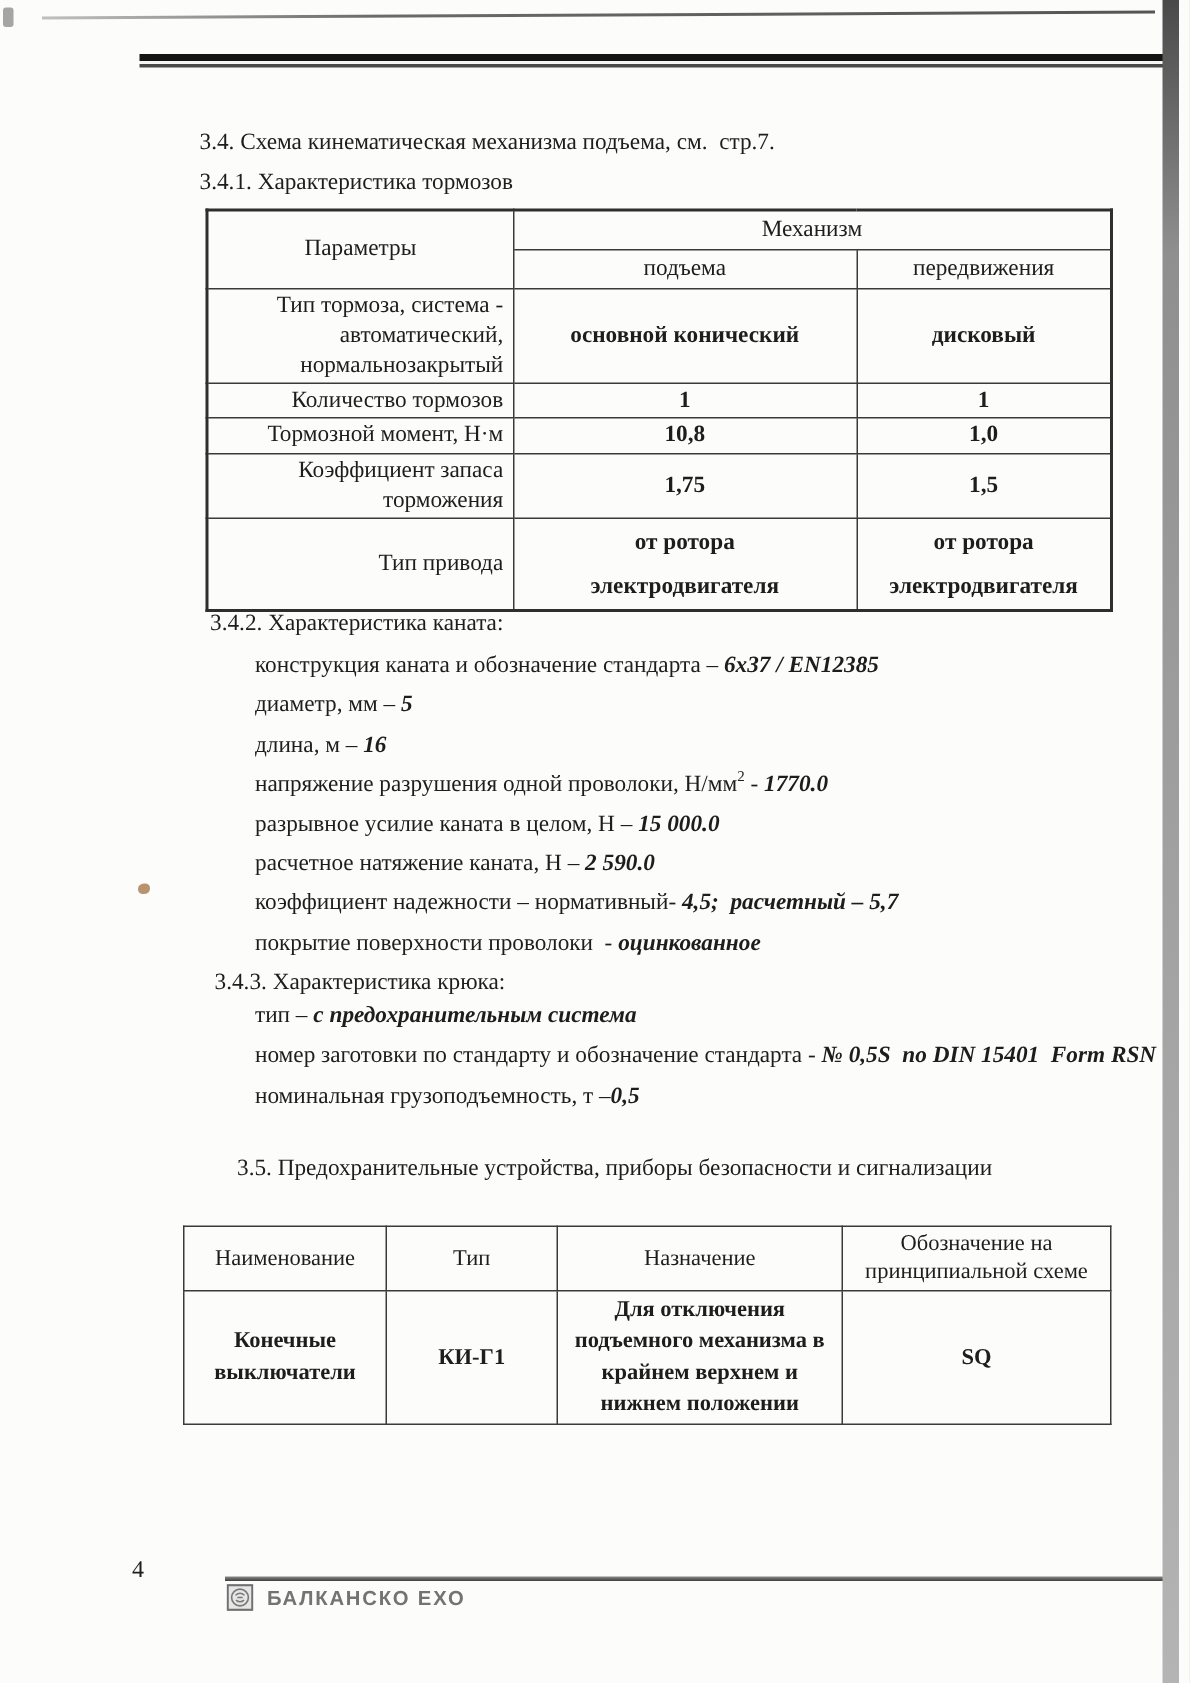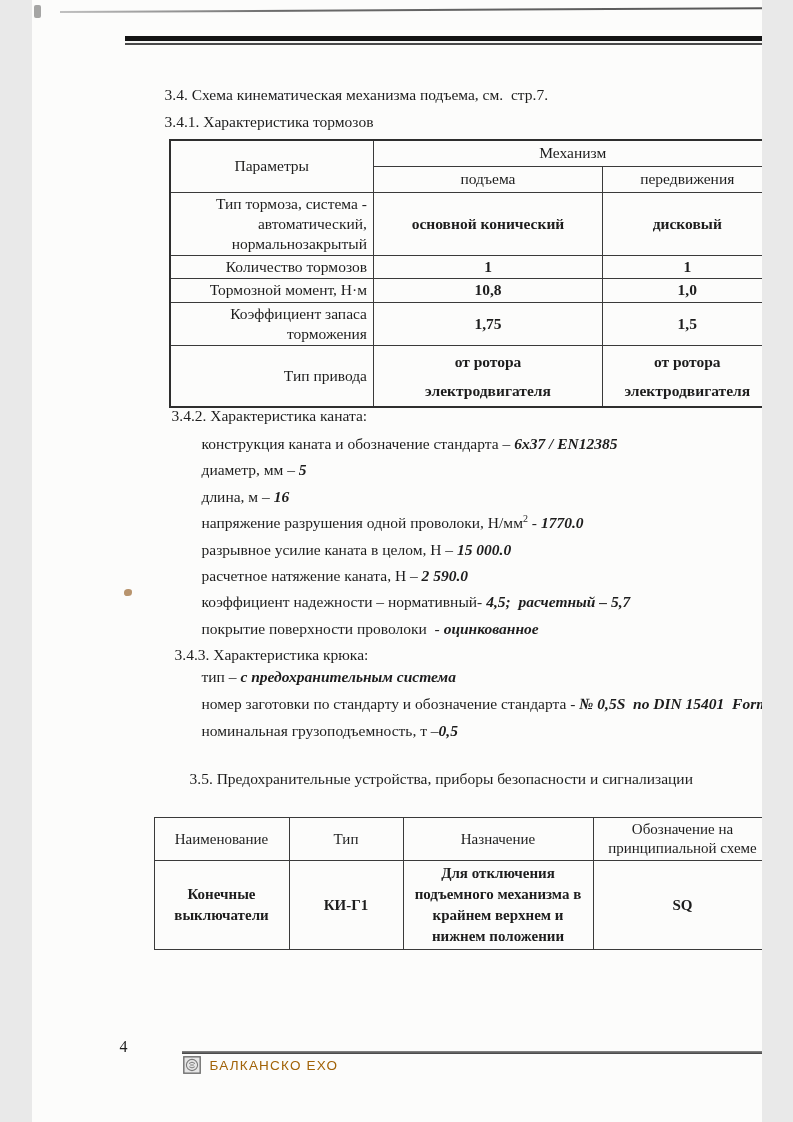--- a/index.html
+++ b/index.html
@@ -1,17 +1,17 @@
 <!DOCTYPE html>
 <html><head>
 <meta charset="utf-8">
 <style>
   html,body{margin:0;padding:0;background:#e9e9e9;}
   .page{
-    position:relative;width:730px;height:1122px;margin:0 auto;
+    position:relative;width:793px;height:1122px;margin:0 auto;
     background:#fcfcfb;overflow:hidden;
     font-family:"Liberation Serif", serif;color:#1d1d1d;
   }
   
   .top-thin-line{position:absolute;left:28px;top:9px;width:742px;height:2px;
     background:linear-gradient(to right,#c0c0c0,#6a6a6a 30%,#555);transform:rotate(-0.3deg);}
   .header-rule{position:absolute;left:93px;top:36px;width:693px;height:9px;
     background:linear-gradient(to bottom,#141414 0 5px,#f6f6f4 5px 7px,#4a4a4a 7px 9px);}
   .left-blob{position:absolute;left:2px;top:5px;width:7px;height:13px;background:#8f8f8f;opacity:.8;border-radius:2px;}
   .brown-speck{position:absolute;left:92px;top:589px;width:8px;height:7px;background:#a2713f;opacity:.75;border-radius:50% 40% 50% 40%;}
@@ -55,22 +55,22 @@
   .safety-table tr.sh{height:36px;}
   .safety-table tr.sh td{line-height:19px;}
   .safety-table tr.sb{height:82px;}
   .safety-table tr.sb td{font-weight:bold;line-height:21px;text-align:center;}
   
   .page-num{position:absolute;left:88px;top:1038px;font-size:16px;}
   .footer-rule{position:absolute;left:150px;top:1051px;width:628px;height:3px;
     background:linear-gradient(to bottom,#8a8a8a,#3f3f3f);}
   .brand{position:absolute;left:151px;top:1056px;display:flex;align-items:center;gap:9px;}
   .logo-box{width:18px;height:18px;flex:0 0 auto;}
-  .brand-text{font-family:"Liberation Sans", sans-serif;font-size:13.5px;font-weight:normal;
-    color:#a16207;letter-spacing:1.2px;white-space:nowrap;}
+  .brand-text{font-family:"Liberation Sans", sans-serif;font-size:13.5px;font-weight:bold;
+    color:#737373;letter-spacing:1.2px;white-space:nowrap;}
 </style>
 </head>
 <body>
 
 <div class="page">
 
   <div class="top-thin-line"></div>
   <div class="header-rule"></div>
   <div class="left-blob"></div>
   <div class="brown-speck"></div>

